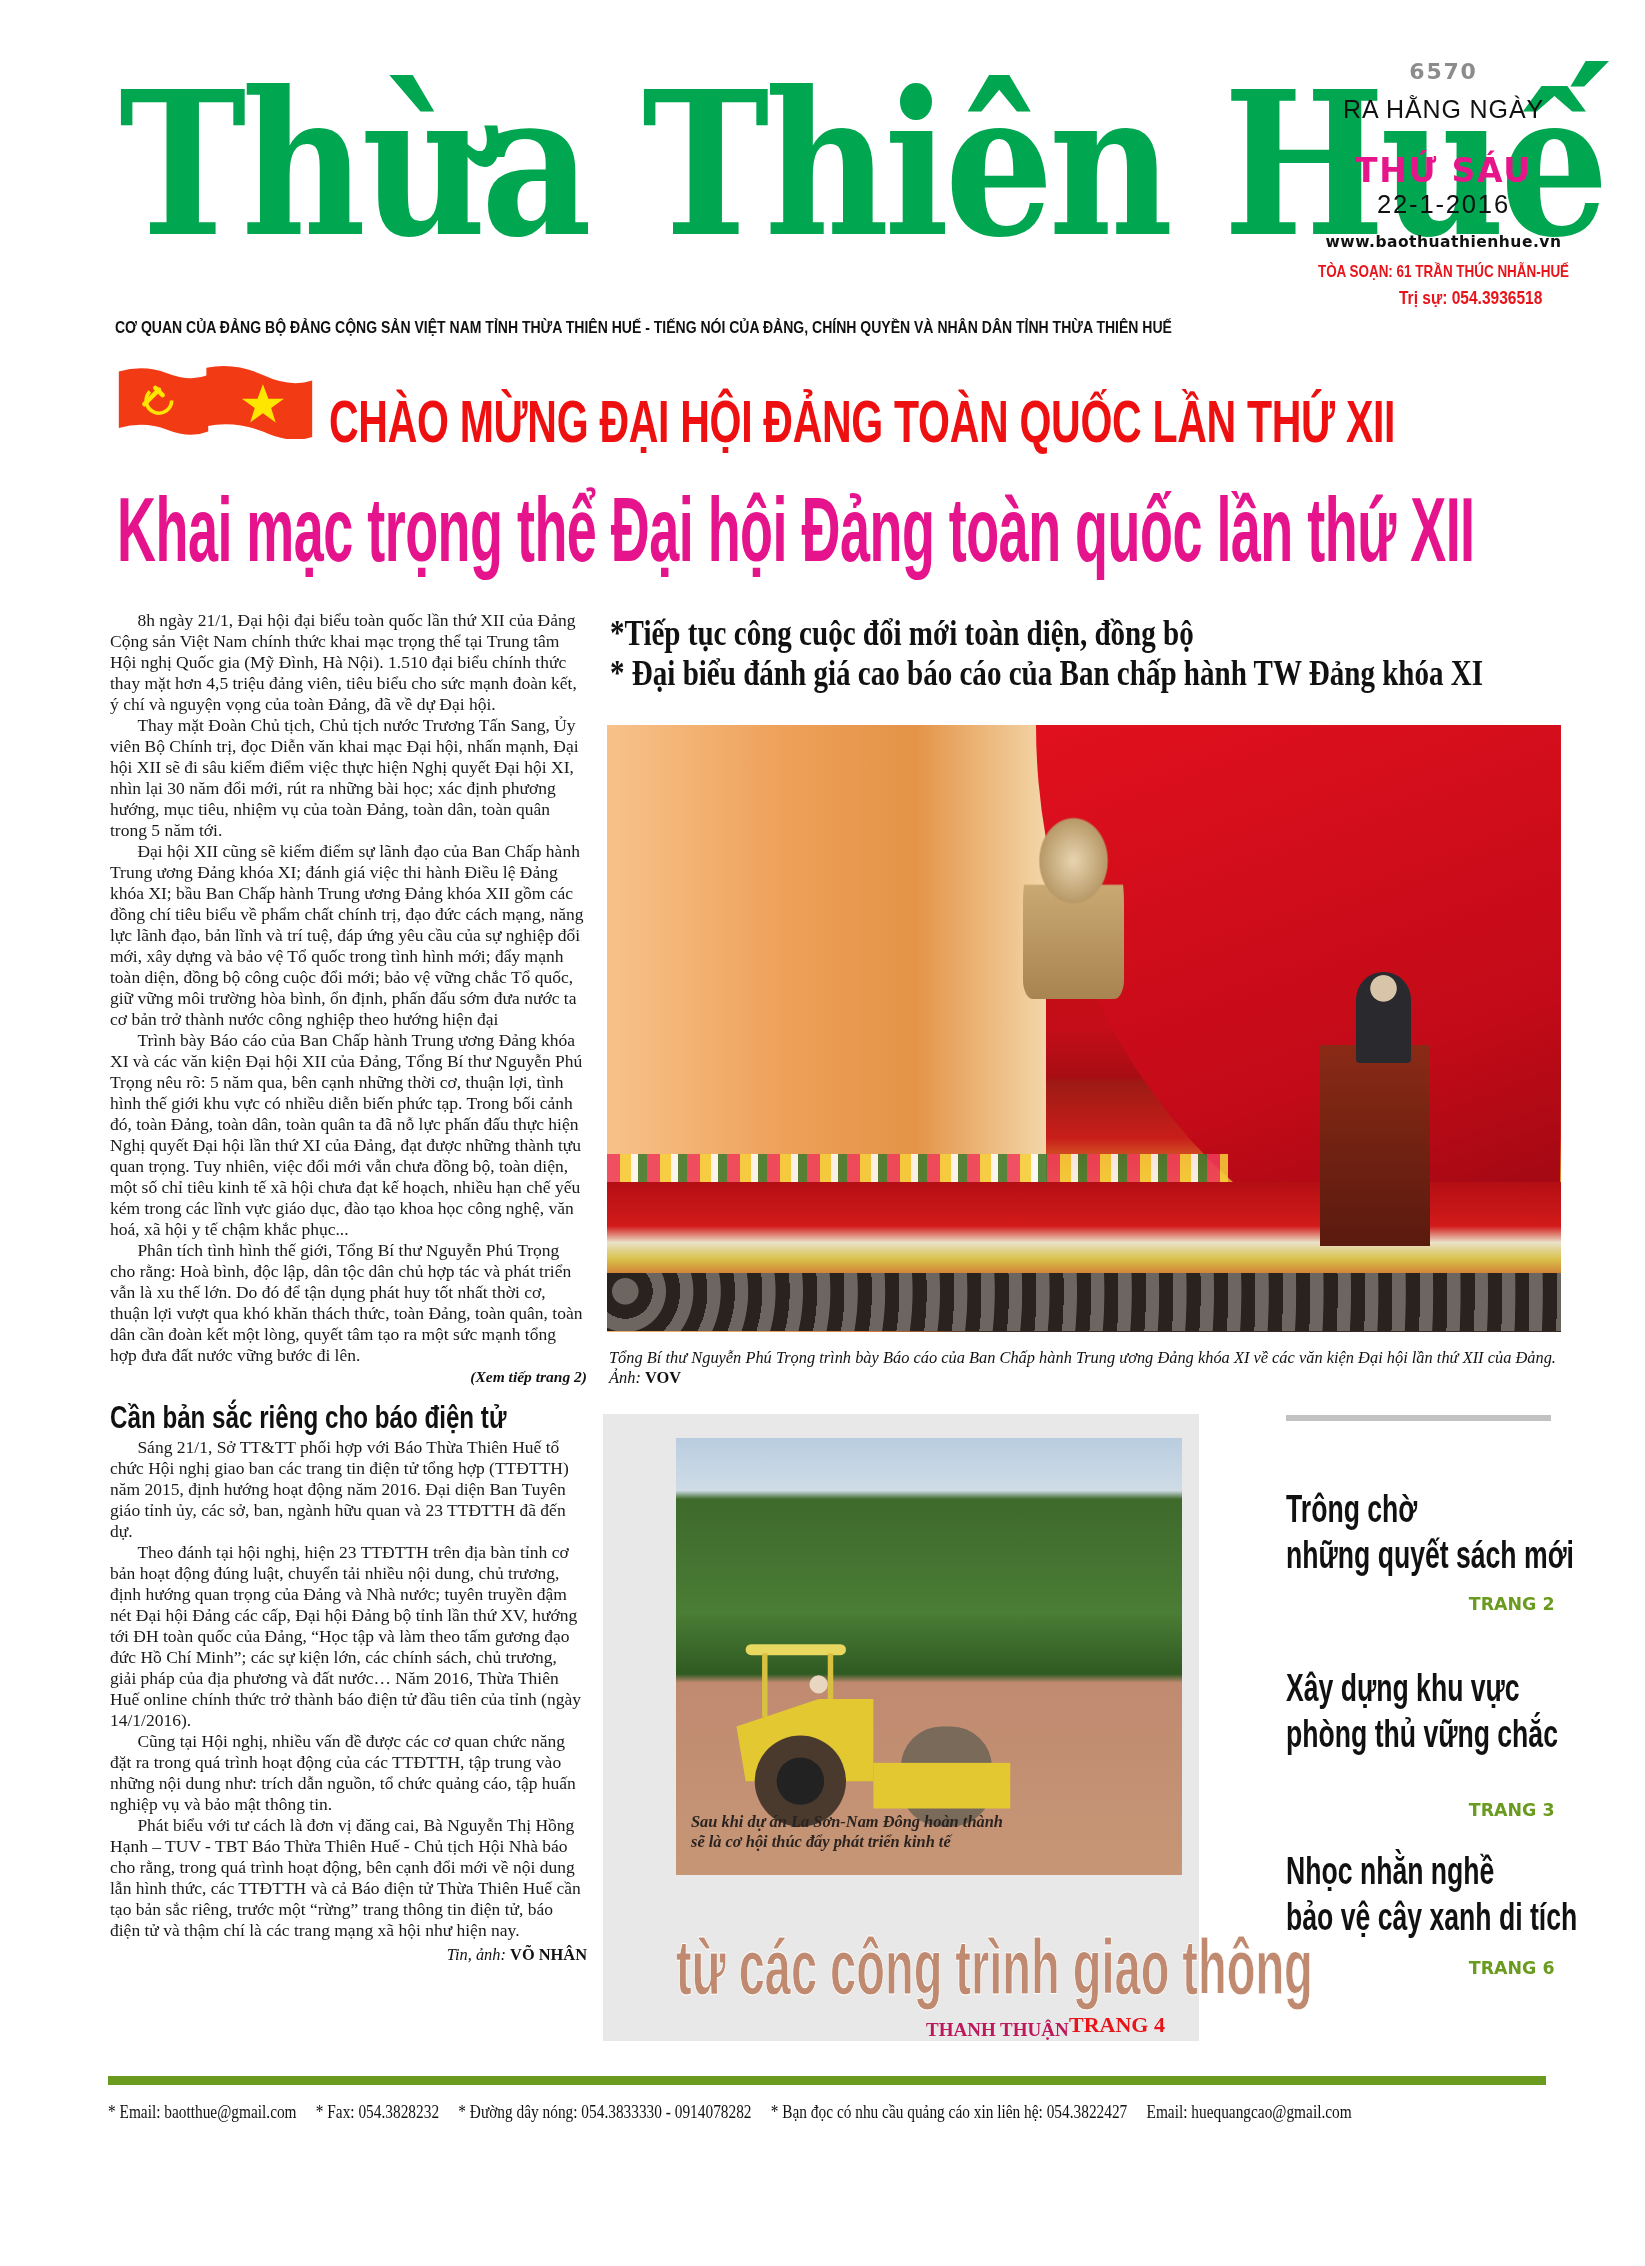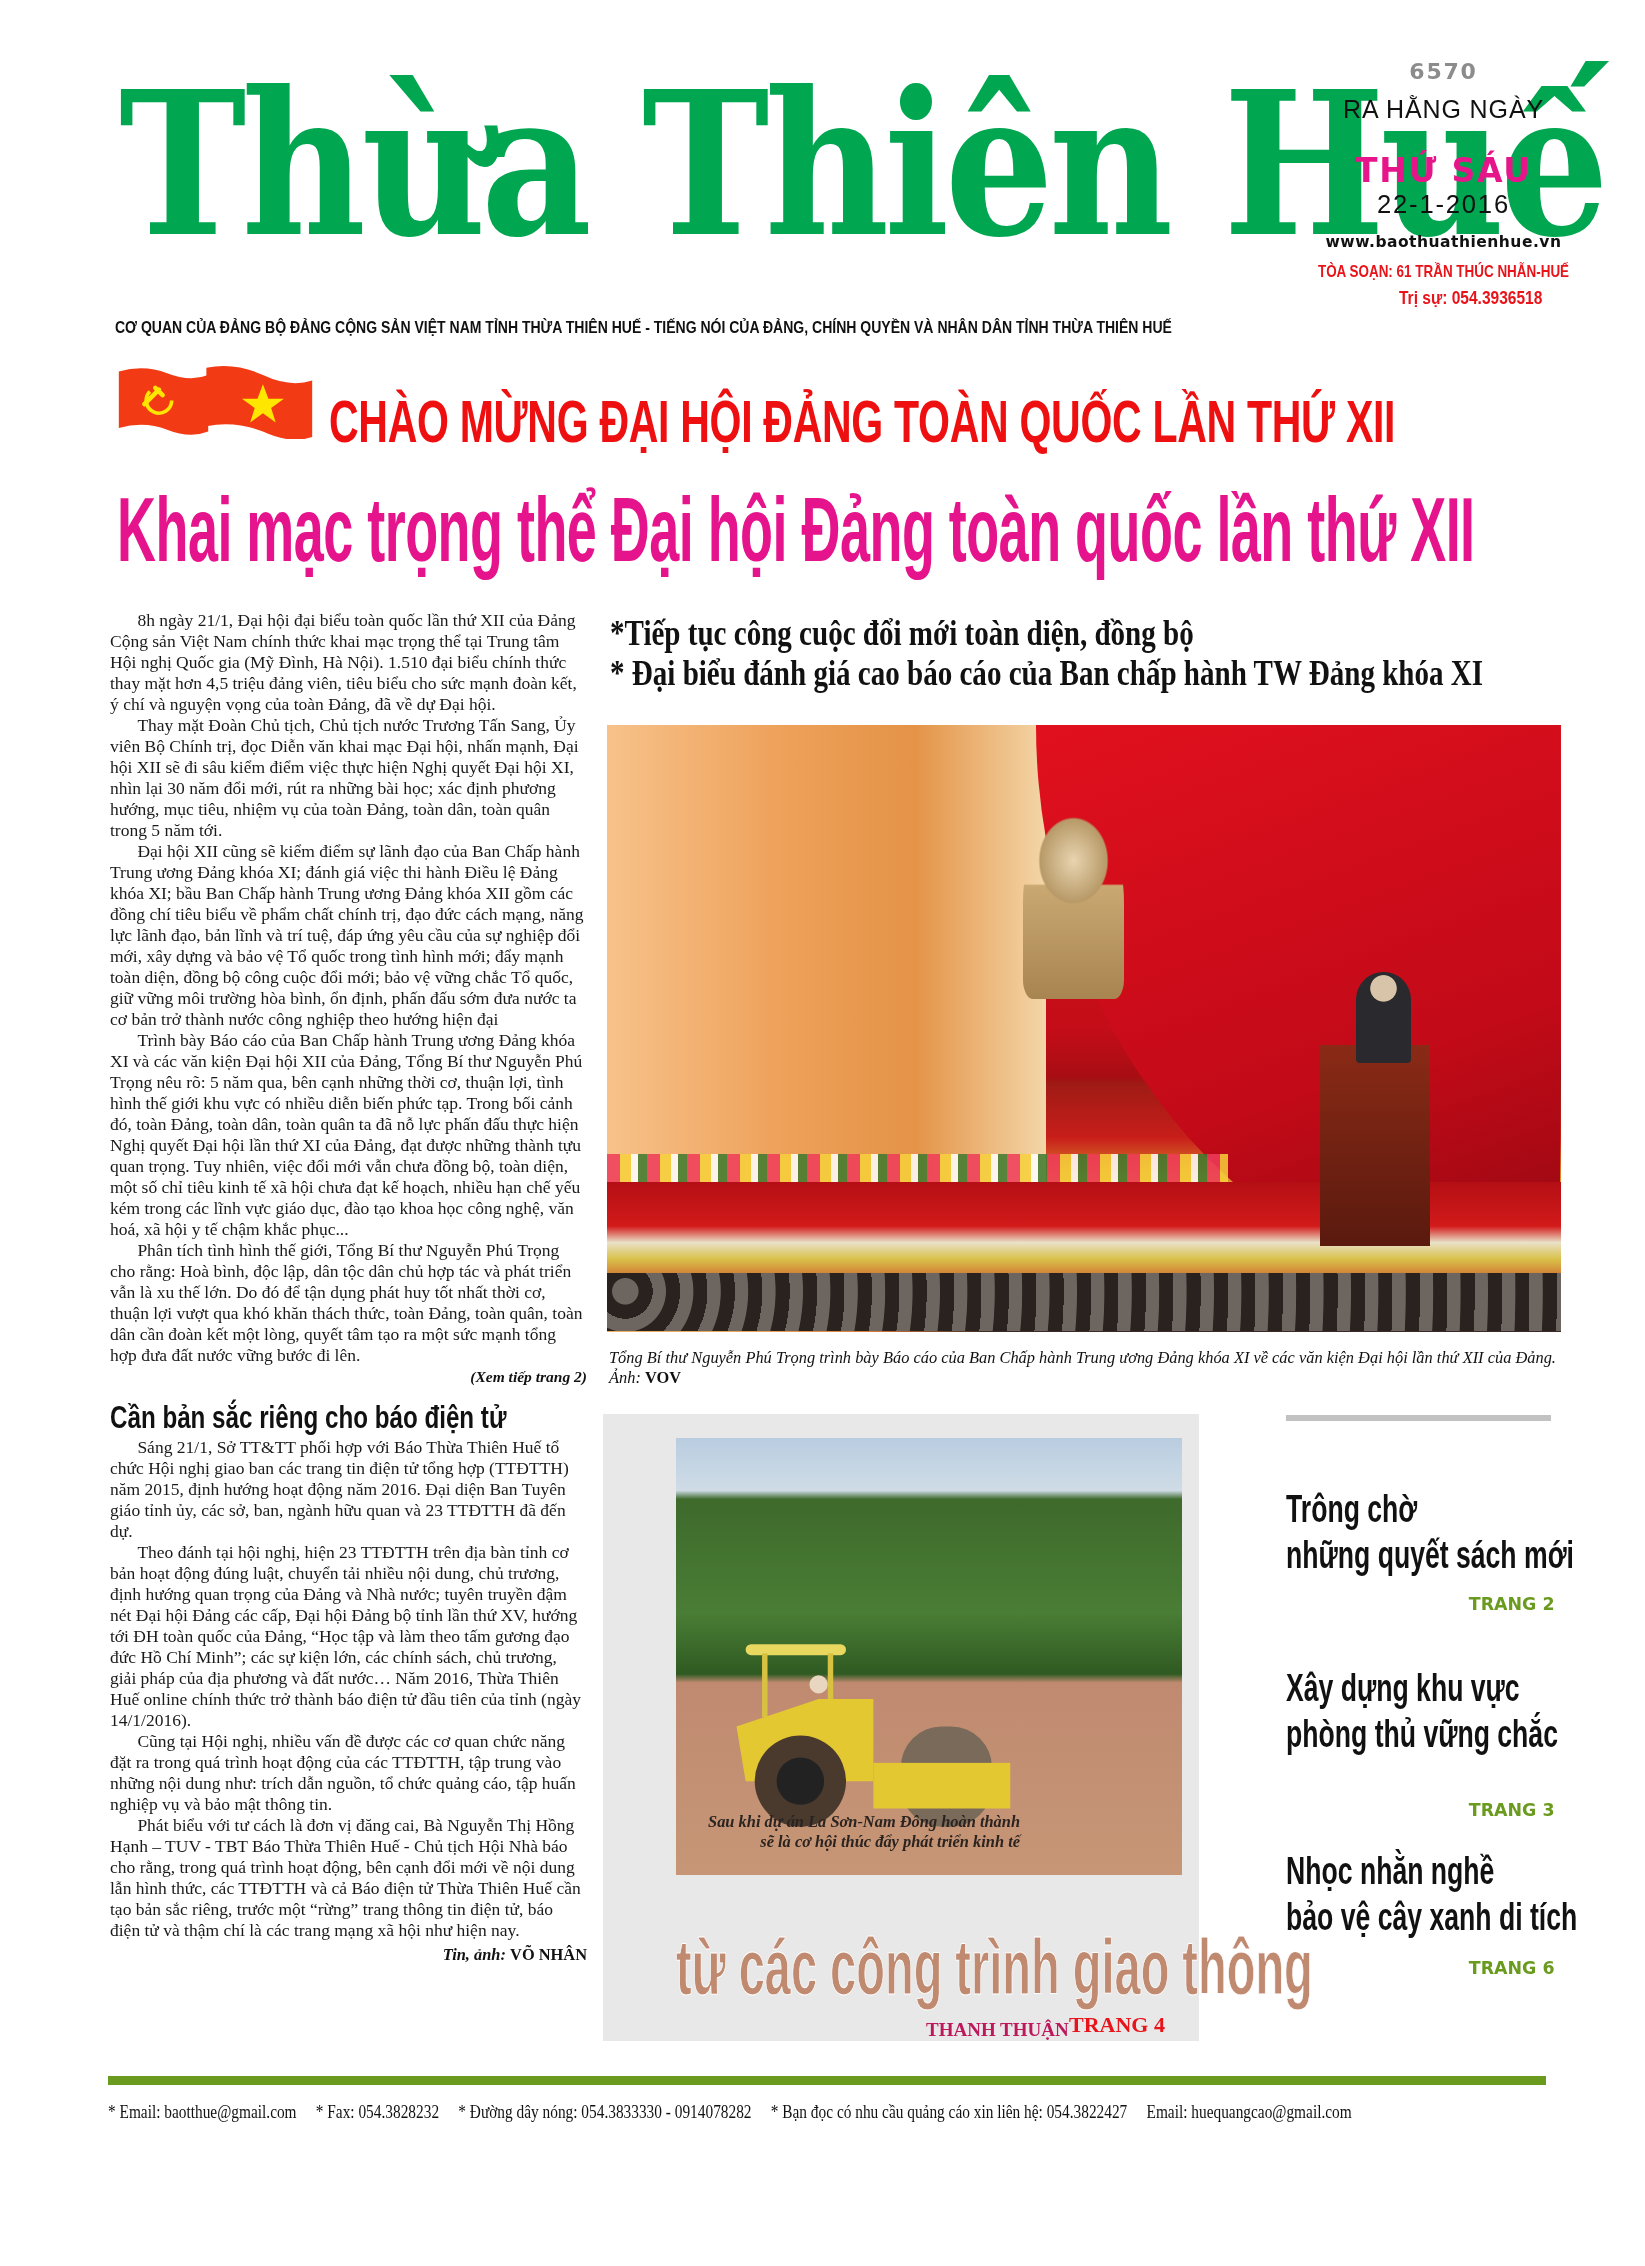--- a/index.html
+++ b/index.html
@@ -46,21 +46,21 @@
   .col-left { position: absolute; left: 110px; top: 610px; width: 477px; }
   .body-text { font-family: "Liberation Serif", serif; font-size: 17.5px; line-height: 21px; color: #1a1a1a; text-align: left; }
   .body-text p { text-indent: 27.4px; }
   .continue { text-align: right; font-style: italic; font-weight: bold; font-size: 15.5px; margin-top: 1.8px; }
   .sub-headline {
     font-family: "Liberation Sans", sans-serif; font-weight: bold; font-size: 31px; line-height: 37px;
     color: #111; margin-top: 12.8px; margin-bottom: 1.8px; white-space: nowrap;
     transform: scaleX(0.78); transform-origin: left top; width: 640px;
   }
   .byline { text-align: right; font-size: 16.4px; margin-top: 3.7px; }
-  .byline em { font-style: italic; font-weight: bold; margin-top: 48px; }
+  .byline em { font-style: italic; font-weight: normal; margin-top: 48px; }
   .byline b { font-weight: bold; }
 
   
   .deck { position: absolute; left: 610px; top: 614px; width: 969px; }
   .deck-line {
     font-family: "Liberation Serif", serif; font-weight: bold; font-size: 35px; line-height: 40px;
     white-space: nowrap; transform: scaleX(0.83); transform-origin: left top; color: #111;
   }
   .lead-photo {
     position: absolute; left: 607px; top: 725px; width: 954px; height: 607px; overflow: hidden;
@@ -87,21 +87,21 @@
   .lead-photo .podium { position: absolute; left: 713px; top: 320px; width: 110px; height: 201px; background: linear-gradient(180deg,#8a2a16,#5a1a0e); }
   .lead-photo .speaker { position: absolute; left: 749px; top: 247px; width: 55px; height: 91px; background: radial-gradient(circle at 50% 18%, #d8c4a8 0 12.8px, #2a2a2e 13.7px); border-radius: 27.4px 27.4px 3.7px 3.7px; }
 
   .caption {
     position: absolute; left: 609px; top: 1348px; width: 969px;
     font-family: "Liberation Serif", serif; font-style: italic; font-size: 16.4px; line-height: 20px; color: #111;
   }
   .caption .credit { font-style: normal; font-weight: bold; }
 
   
-  .feature { position: absolute; left: 603px; top: 1414px; width: 596px; height: 627px; background: #e8e8e8; text-align: right; }
+  .feature { position: absolute; left: 603px; top: 1414px; width: 596px; height: 627px; background: #e8e8e8; }
   .feature-photo { position: absolute; left: 73px; top: 24px; width: 506px; height: 437px; overflow: hidden;
     background: linear-gradient(180deg, #b9cde0 0%, #cfdce6 12%, #3e6a2c 14%, #4a7d35 40%, #2f5a22 54%, #c08a70 56%, #c69676 100%); }
   .feature-photo .roller { position: absolute; left: 42px; top: 188px; width: 329px; height: 219px; }
   .feature-caption {
     position: absolute; left: 88px; top: 398px; width: 329px;
     font-family: "Liberation Serif", serif; font-style: italic; font-weight: bold; font-size: 16.4px; line-height: 20px; color: #2a2320;
   }
   .feature-title-1, .feature-title-2 {
     position: absolute; white-space: nowrap; font-family: "Liberation Sans", sans-serif; font-weight: bold;
     color: #c08a70; -webkit-text-stroke: 0.9px #fff; transform-origin: left top;

